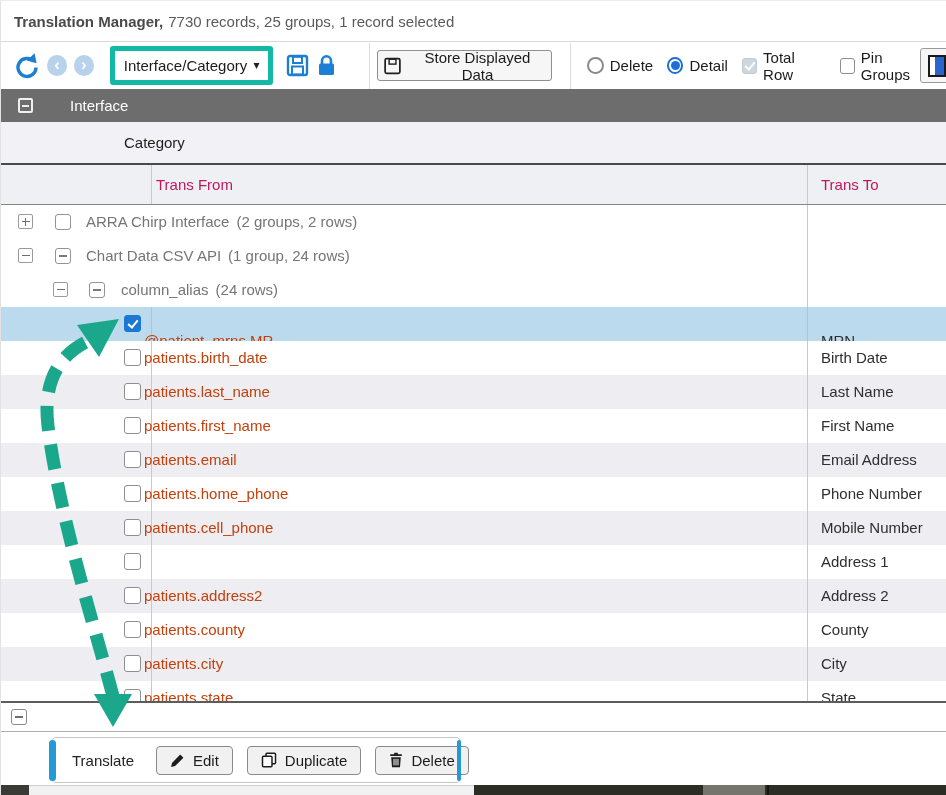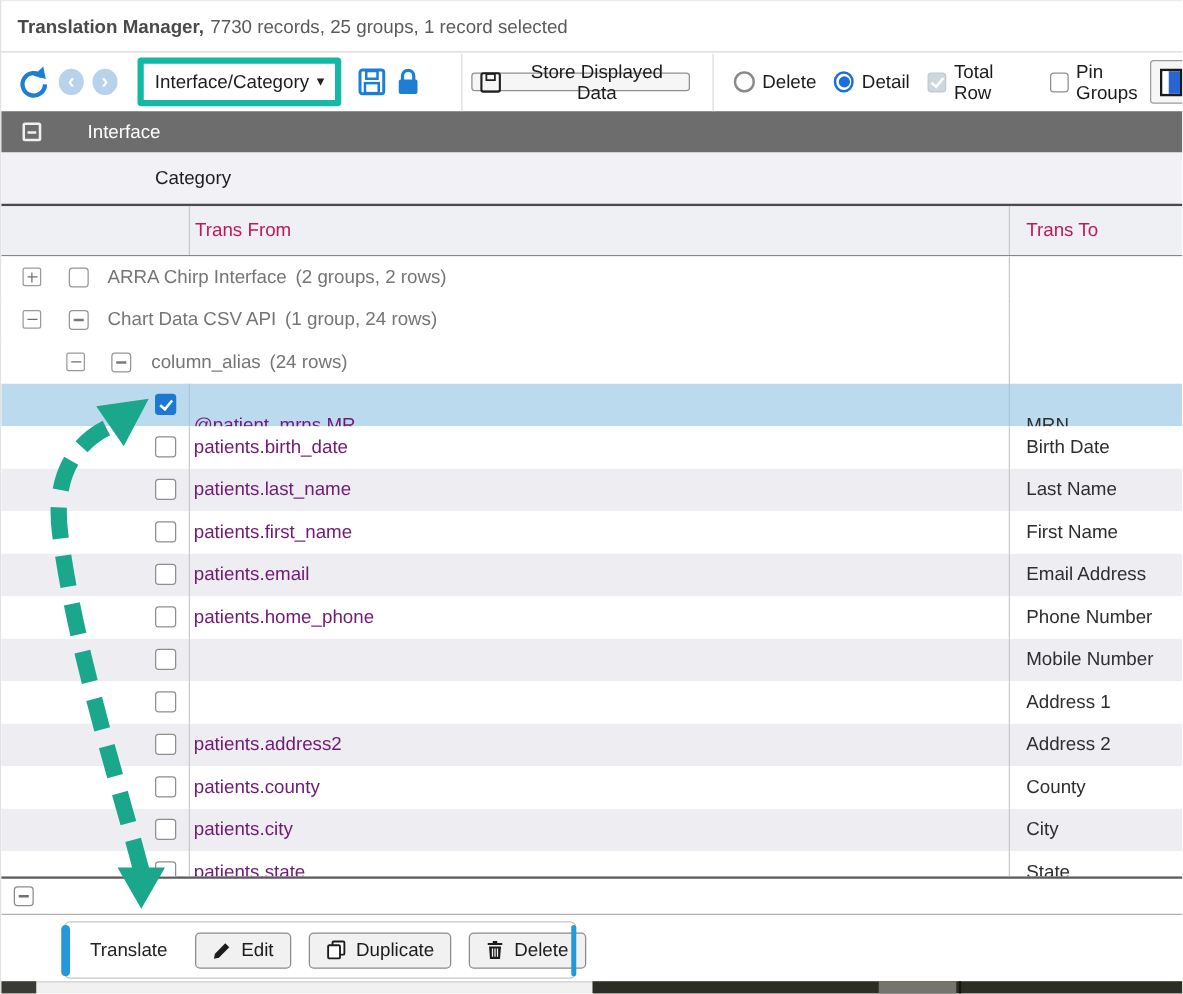--- a/index.html
+++ b/index.html
@@ -15,21 +15,21 @@
   
   .toolbar{height:47px;display:flex;align-items:center;padding-left:12px;position:relative;}
   .icon-btn{display:flex;align-items:center;justify-content:center;cursor:pointer;}
   .navcircle{width:21px;height:21px;border-radius:50%;background:#b7d2ea;color:#fff;
              font-size:17px;font-weight:bold;line-height:19px;text-align:center;margin-left:7px;}
   .viewselect{margin-left:16px;height:29px;border:5px solid #14b8a6;border-radius:3px;background:#fff;
               display:flex;align-items:center;padding:0 9px;font-size:15px;color:#1c1c1c;position:relative;width:142px;}
   .viewselect .chev{position:absolute;right:8px;top:7px;font-size:12px;color:#222;}
   .vsep{width:1px;height:46px;background:#dcdcdc;}
   .store-btn{margin-left:8px;display:flex;align-items:center;gap:9px;background:#f6f6f6;
-             border:1px solid #8f8f8f;border-radius:3px;padding:4px 6px;font-size:15px;color:#1b1b1b;height:15px;box-sizing:border-box;}
+             border:1px solid #8f8f8f;border-radius:3px;padding:4px 6px;font-size:15px;color:#1b1b1b;height:31px;box-sizing:border-box;}
   .radio{width:17px;height:17px;border-radius:50%;border:2px solid #8a8a8a;box-sizing:border-box;background:#fff;position:relative;}
   .radio.on{border-color:#1b6fd6;}
   .radio.on::after{content:"";position:absolute;left:2px;top:2px;width:9px;height:9px;border-radius:50%;background:#1b6fd6;}
   .tlabel{font-size:15px;color:#1b1b1b;margin:0 14px 0 6px;}
   .cbox{width:16px;height:16px;border:1px solid #8d8d8d;border-radius:3px;background:#fff;box-sizing:border-box;position:relative;}
   .cbox.dischecked{background:#ccd7de;border-color:#bfcad2;}
   .cbox.dischecked::after{content:"";position:absolute;left:4.5px;top:1.5px;width:4px;height:8px;
        border-right:2px solid #fff;border-bottom:2px solid #fff;transform:rotate(40deg);}
   .cols-btn{position:absolute;left:919px;top:6px;width:42px;height:35px;border:1px solid #9a9a9a;border-radius:3px;
             background:#f6f6f6;display:flex;align-items:center;padding-left:7px;box-sizing:border-box;}
@@ -48,21 +48,21 @@
   .colhead .cfrom{position:absolute;left:155px;line-height:39px;}
   .colhead .cto{position:absolute;left:820px;line-height:39px;}
   .vdiv1{position:absolute;left:150px;top:0;bottom:0;width:1px;background:#c9c9c9;}
   .vdiv2{position:absolute;left:806px;top:0;bottom:0;width:1px;background:#c9c9c9;}
 
   
   .rows{height:496px;overflow:hidden;position:relative;}
   .row{position:relative;height:34px;font-size:15px;background:#fff;}
   .row.alt{background:#ededf2;}
   .row.selected{background:#bcdaee;}
-  .row .from{position:absolute;left:154px;line-height:34px;color:#701a75;}
+  .row .from{position:absolute;left:143px;line-height:34px;color:#c2410c;}
   .row .to{position:absolute;left:820px;line-height:34px;color:#2e2e2e;}
   .row .cb{position:absolute;left:123px;top:8px;}
   .treetext{position:absolute;line-height:34px;color:#757575;}
   .treetext .cnt{margin-left:7px;text-align:center;}
   .pm{width:15px;height:15px;border:1px solid #9a9a9a;border-radius:2px;background:#fff;position:absolute;top:9px;box-sizing:border-box;}
   .pm::before{content:"";position:absolute;left:2.5px;right:2.5px;top:50%;margin-top:-0.75px;height:1.5px;background:#6f6f6f;}
   .pm.plus::after{content:"";position:absolute;top:2.5px;bottom:2.5px;left:50%;margin-left:-0.75px;width:1.5px;background:#6f6f6f;}
   .box{width:16px;height:16px;border:1.5px solid #949494;border-radius:3px;background:#fff;box-sizing:border-box;position:absolute;top:9px;}
   .box.ind::after{content:"";display:block;width:8px;height:2px;background:#7a7a7a;margin:5.5px auto 0;}
   .bigbox{width:17px;height:17px;border:1.5px solid #8f8f8f;border-radius:3px;background:#fff;box-sizing:border-box;}
@@ -245,20 +245,21 @@
         <div class="vdiv2"></div>
       <div class="cb bigbox"></div>
       <span class="from">patients.home_phone</span>
       <span class="to">Phone Number</span>
     </div>
 
     <div class="row alt">
       <div class="vdiv1"></div>
         <div class="vdiv2"></div>
       <div class="cb bigbox"></div>
+      <span class="from">patients.cell_phone</span>
       <span class="to">Mobile Number</span>
     </div>
 
     <div class="row">
       <div class="vdiv1"></div>
         <div class="vdiv2"></div>
       <div class="cb bigbox"></div>
       <span class="to">Address 1</span>
     </div>
 

